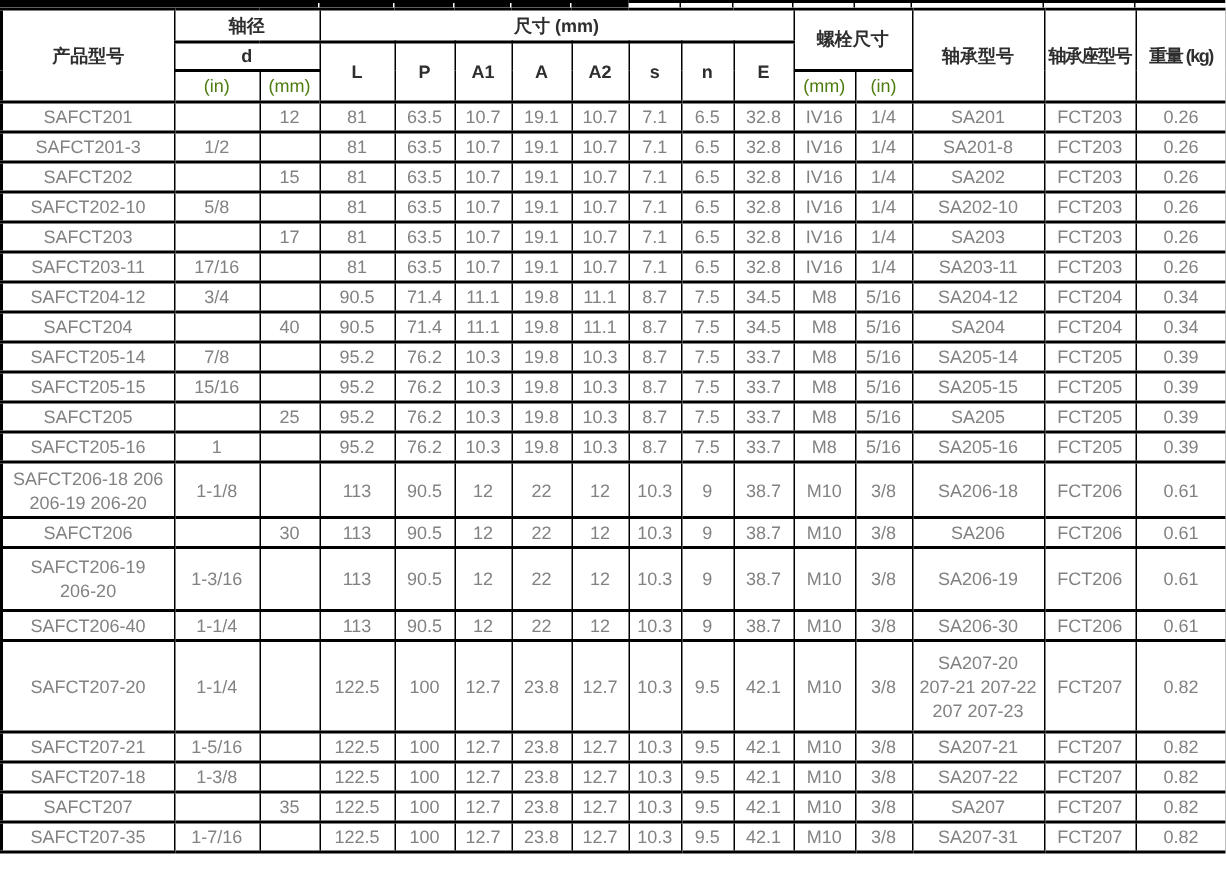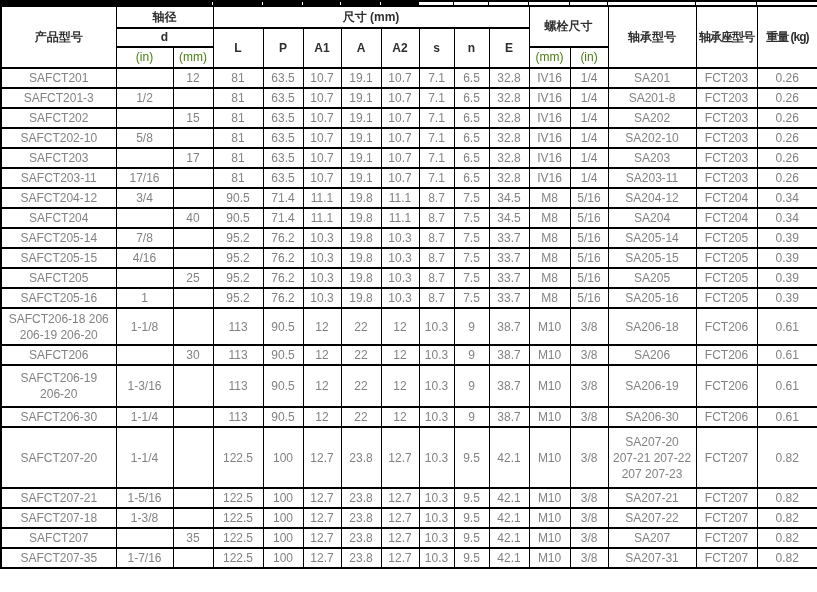--- a/index.html
+++ b/index.html
@@ -283,21 +283,21 @@
         <td>7.5</td>
         <td>33.7</td>
         <td>M8</td>
         <td>5/16</td>
         <td>SA205-14</td>
         <td>FCT205</td>
         <td>0.39</td>
       </tr>
       <tr>
         <td>SAFCT205-15</td>
-        <td>4/16</td>
+        <td>15/16</td>
         <td></td>
         <td>95.2</td>
         <td>76.2</td>
         <td>10.3</td>
         <td>19.8</td>
         <td>10.3</td>
         <td>8.7</td>
         <td>7.5</td>
         <td>33.7</td>
         <td>M8</td>
@@ -392,21 +392,21 @@
         <td>10.3</td>
         <td>9</td>
         <td>38.7</td>
         <td>M10</td>
         <td>3/8</td>
         <td>SA206-19</td>
         <td>FCT206</td>
         <td>0.61</td>
       </tr>
       <tr>
-        <td>SAFCT206-30</td>
+        <td>SAFCT206-40</td>
         <td>1-1/4</td>
         <td></td>
         <td>113</td>
         <td>90.5</td>
         <td>12</td>
         <td>22</td>
         <td>12</td>
         <td>10.3</td>
         <td>9</td>
         <td>38.7</td>

